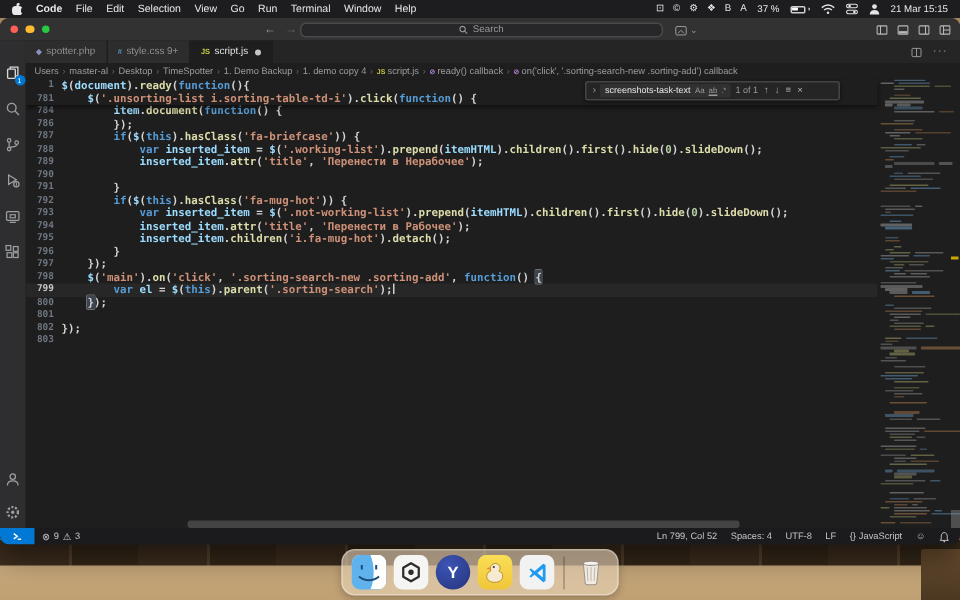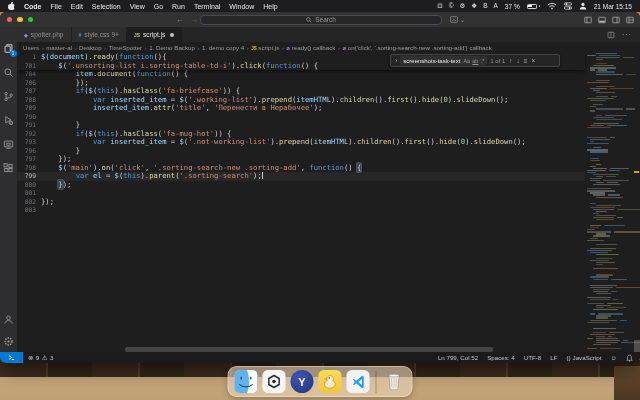--- a/index.html
+++ b/index.html
@@ -66,21 +66,21 @@
   
   .breadcrumbs { position:absolute; left:17px; top:30px; right:0; height:11px; background:#1e1e1e;
     display:flex; align-items:center; font-size:6.2px; color:#9d9d9d; padding-left:6px; white-space:nowrap; overflow:hidden; }
   .breadcrumbs .sep { color:#6a6a6a; margin:0 2.5px; font-size:6px; }
   .breadcrumbs .bc-ic { margin-right:1.5px; font-size:4.6px; font-weight:bold; }
   .bc-js { color:#cbcb41; } .bc-sym { color:#b180d7; }
   
   .editor { position:absolute; left:17px; top:41px; right:0; bottom:11px; background:#1e1e1e; overflow:hidden; }
   .lines { position:absolute; left:0; top:0; right:55px; }
   .row { position:relative; height:8.5px; line-height:8.5px; display:flex; white-space:pre;
-    font-family:"DejaVu Sans Mono", monospace; font-size:7.2px; }
+    font-family:"DejaVu Sans Mono", monospace; font-size:7.2px;font-weight:bold; }
   .row .ln { flex:none; width:24px; text-align:right; padding-right:5px; color:#6e7681; font-size:6.3px; }
   .row.cur { background:rgba(255,255,255,0.045); }
   .row.cur .ln { color:#c6c6c6; }
   .row .code { color:#d4d4d4; }
   .sticky { position:relative; z-index:3; background:#1e1e1e; box-shadow:0 2px 3px rgba(0,0,0,.45); }
   .tk-kw { color:#569cd6; } .tk-var { color:#9cdcfe; } .tk-fn { color:#dcdcaa; }
   .tk-str { color:#ce9178; } .tk-num { color:#b5cea8; } .tk-pun, .tk-ws { color:#d4d4d4; }
   .tk-brk { color:#d4d4d4; background:#3d4451; box-shadow:0 0 0 0.6px #707070; border-radius:0.5px; }
   .cursor { display:inline-block; width:1px; height:7.4px; background:#d0d0d0; vertical-align:-1px; }
   
@@ -348,20 +348,22 @@
           </div>
           <div class="row"><span class="ln">784</span><span class="code"><span class="tk-ws">        </span><span class="tk-var">item</span><span class="tk-pun">.</span><span class="tk-fn">document</span><span class="tk-pun">(</span><span class="tk-kw">function</span><span class="tk-pun">() {</span></span></div>
           <div class="row"><span class="ln">786</span><span class="code"><span class="tk-ws">        </span><span class="tk-pun">});</span></span></div>
           <div class="row"><span class="ln">787</span><span class="code"><span class="tk-ws">        </span><span class="tk-kw">if</span><span class="tk-pun">(</span><span class="tk-var">$</span><span class="tk-pun">(</span><span class="tk-kw">this</span><span class="tk-pun">).</span><span class="tk-fn">hasClass</span><span class="tk-pun">(</span><span class="tk-str">'fa-briefcase'</span><span class="tk-pun">)) {</span></span></div>
           <div class="row"><span class="ln">788</span><span class="code"><span class="tk-ws">            </span><span class="tk-kw">var</span><span class="tk-pun"> </span><span class="tk-var">inserted_item</span><span class="tk-pun"> = </span><span class="tk-var">$</span><span class="tk-pun">(</span><span class="tk-str">'.working-list'</span><span class="tk-pun">).</span><span class="tk-fn">prepend</span><span class="tk-pun">(</span><span class="tk-var">itemHTML</span><span class="tk-pun">).</span><span class="tk-fn">children</span><span class="tk-pun">().</span><span class="tk-fn">first</span><span class="tk-pun">().</span><span class="tk-fn">hide</span><span class="tk-pun">(</span><span class="tk-num">0</span><span class="tk-pun">).</span><span class="tk-fn">slideDown</span><span class="tk-pun">();</span></span></div>
           <div class="row"><span class="ln">789</span><span class="code"><span class="tk-ws">            </span><span class="tk-var">inserted_item</span><span class="tk-pun">.</span><span class="tk-fn">attr</span><span class="tk-pun">(</span><span class="tk-str">'title'</span><span class="tk-pun">, </span><span class="tk-str">'Перенести в Нерабочее'</span><span class="tk-pun">);</span></span></div>
           <div class="row"><span class="ln">790</span></div>
           <div class="row"><span class="ln">791</span><span class="code"><span class="tk-ws">        </span><span class="tk-pun">}</span></span></div>
           <div class="row"><span class="ln">792</span><span class="code"><span class="tk-ws">        </span><span class="tk-kw">if</span><span class="tk-pun">(</span><span class="tk-var">$</span><span class="tk-pun">(</span><span class="tk-kw">this</span><span class="tk-pun">).</span><span class="tk-fn">hasClass</span><span class="tk-pun">(</span><span class="tk-str">'fa-mug-hot'</span><span class="tk-pun">)) {</span></span></div>
           <div class="row"><span class="ln">793</span><span class="code"><span class="tk-ws">            </span><span class="tk-kw">var</span><span class="tk-pun"> </span><span class="tk-var">inserted_item</span><span class="tk-pun"> = </span><span class="tk-var">$</span><span class="tk-pun">(</span><span class="tk-str">'.not-working-list'</span><span class="tk-pun">).</span><span class="tk-fn">prepend</span><span class="tk-pun">(</span><span class="tk-var">itemHTML</span><span class="tk-pun">).</span><span class="tk-fn">children</span><span class="tk-pun">().</span><span class="tk-fn">first</span><span class="tk-pun">().</span><span class="tk-fn">hide</span><span class="tk-pun">(</span><span class="tk-num">0</span><span class="tk-pun">).</span><span class="tk-fn">slideDown</span><span class="tk-pun">();</span></span></div>
+          <div class="row"><span class="ln">794</span><span class="code"><span class="tk-ws">            </span><span class="tk-var">inserted_item</span><span class="tk-pun">.</span><span class="tk-fn">attr</span><span class="tk-pun">(</span><span class="tk-str">'title'</span><span class="tk-pun">, </span><span class="tk-str">'Перенести в Рабочее'</span><span class="tk-pun">);</span></span></div>
+          <div class="row"><span class="ln">795</span><span class="code"><span class="tk-ws">            </span><span class="tk-var">inserted_item</span><span class="tk-pun">.</span><span class="tk-fn">children</span><span class="tk-pun">(</span><span class="tk-str">'i.fa-mug-hot'</span><span class="tk-pun">).</span><span class="tk-fn">detach</span><span class="tk-pun">();</span></span></div>
           <div class="row"><span class="ln">796</span><span class="code"><span class="tk-ws">        </span><span class="tk-pun">}</span></span></div>
           <div class="row"><span class="ln">797</span><span class="code"><span class="tk-ws">    </span><span class="tk-pun">});</span></span></div>
           <div class="row"><span class="ln">798</span><span class="code"><span class="tk-ws">    </span><span class="tk-var">$</span><span class="tk-pun">(</span><span class="tk-str">'main'</span><span class="tk-pun">).</span><span class="tk-fn">on</span><span class="tk-pun">(</span><span class="tk-str">'click'</span><span class="tk-pun">, </span><span class="tk-str">'.sorting-search-new .sorting-add'</span><span class="tk-pun">, </span><span class="tk-kw">function</span><span class="tk-pun">() </span><span class="tk-brk">{</span></span></div>
           <div class="row cur"><span class="ln">799</span><span class="code"><span class="tk-ws">        </span><span class="tk-kw">var</span><span class="tk-pun"> </span><span class="tk-var">el</span><span class="tk-pun"> = </span><span class="tk-var">$</span><span class="tk-pun">(</span><span class="tk-kw">this</span><span class="tk-pun">).</span><span class="tk-fn">parent</span><span class="tk-pun">(</span><span class="tk-str">'.sorting-search'</span><span class="tk-pun">);</span><span class="cursor"></span></span></div>
           <div class="row"><span class="ln">800</span><span class="code"><span class="tk-ws">    </span><span class="tk-brk">}</span><span class="tk-pun">);</span></span></div>
           <div class="row"><span class="ln">801</span><span class="code"></span></div>
           <div class="row"><span class="ln">802</span><span class="code"><span class="tk-pun">});</span></span></div>
           <div class="row"><span class="ln">803</span><span class="code"></span></div>
         </div>
 

